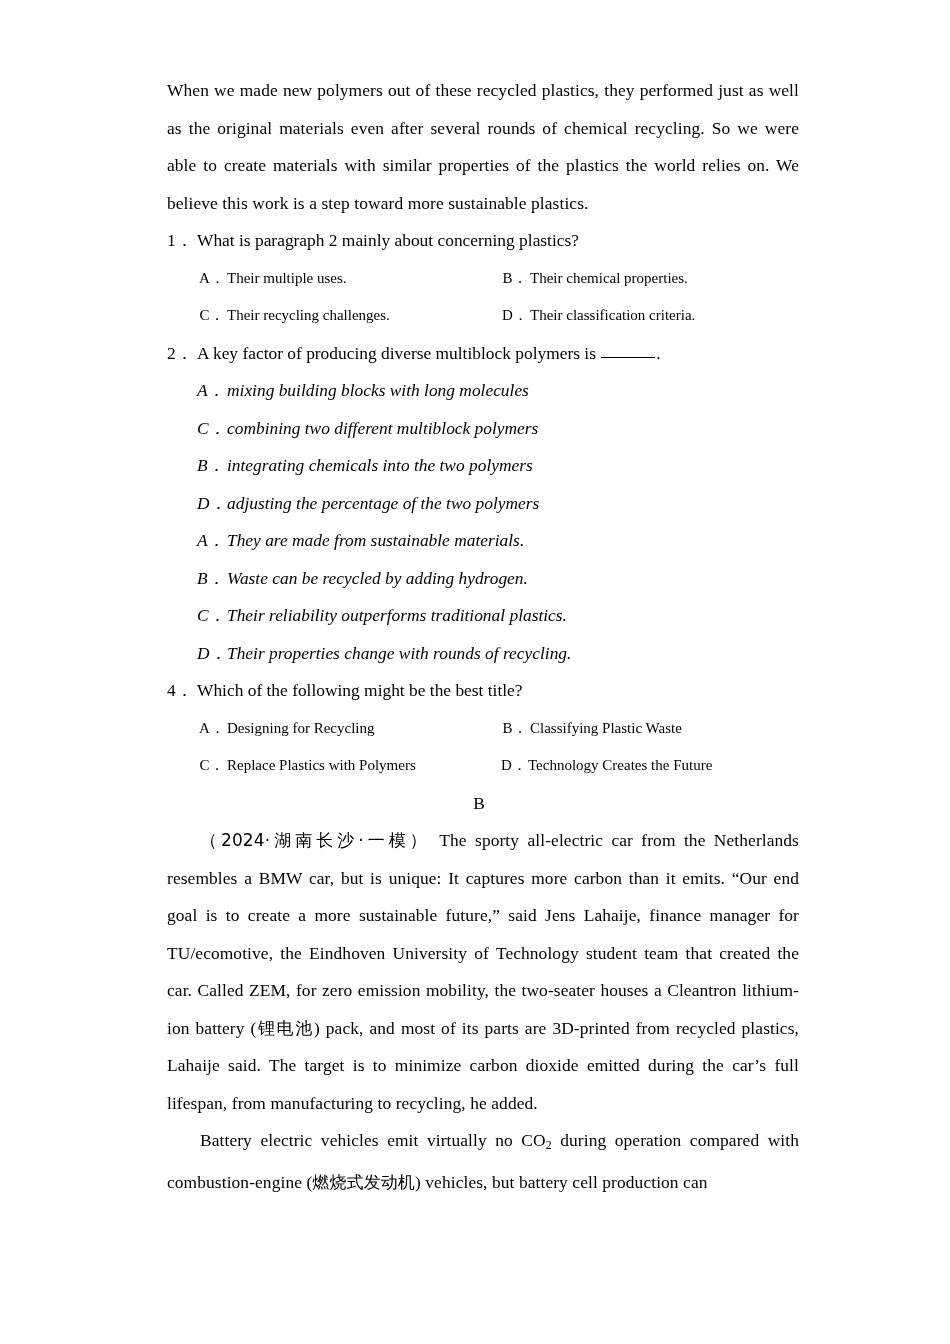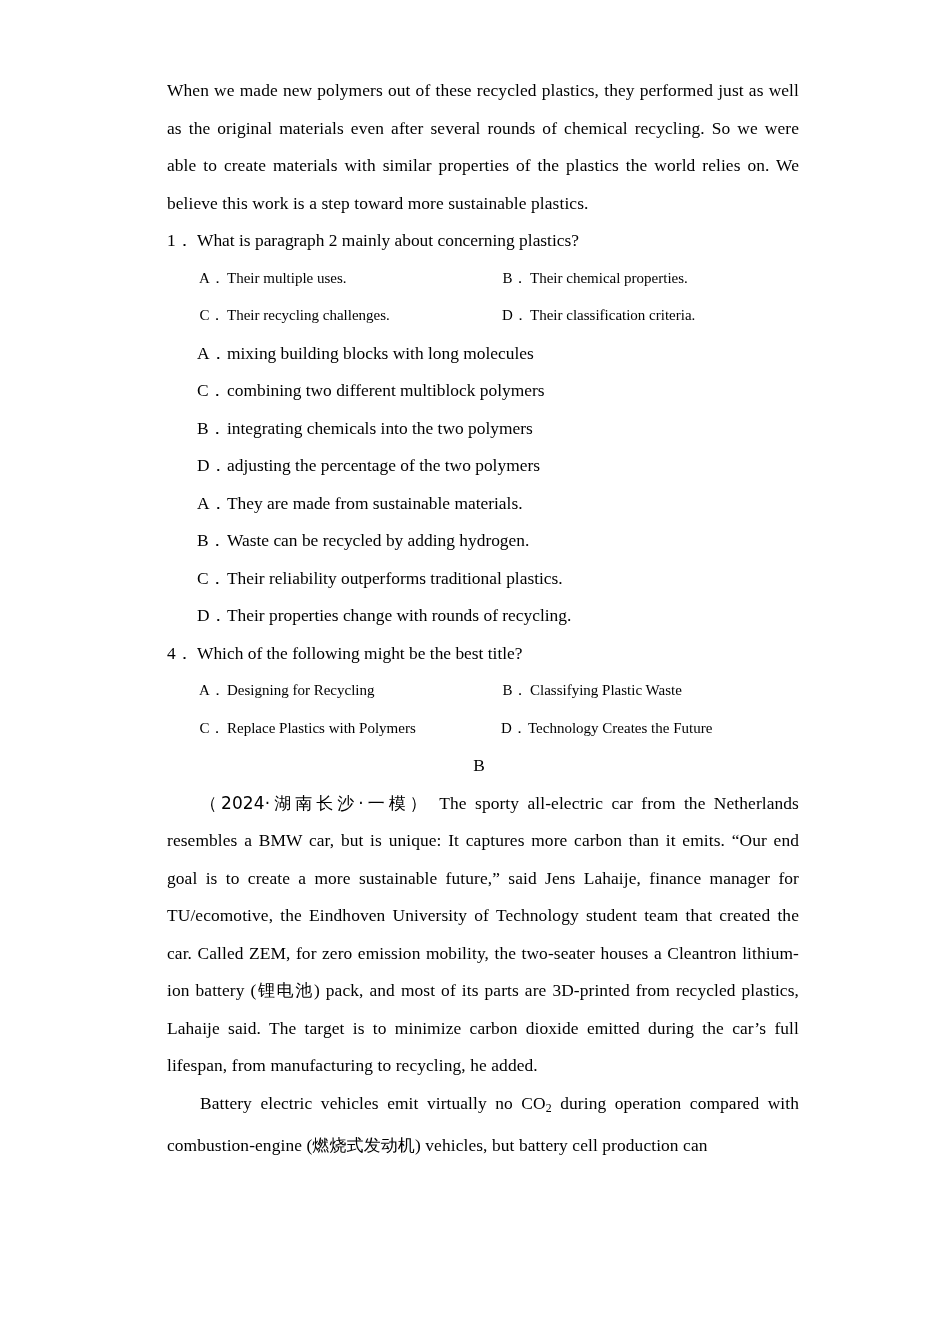--- a/index.html
+++ b/index.html
@@ -80,20 +80,21 @@
   .opt-letter.tight {
     min-width: 28px;
   }
 
   .opt-block {
     font-size: 17.4px;
     line-height: 37.5px;
     margin: 0;
     padding-left: 30px;
     white-space: nowrap;
+    font-style: italic;
   }
 
   
   .section-letter {
     font-size: 17.4px;
     line-height: 37.5px;
     text-align: center;
     margin: 0;
     padding-right: 8px;
   }
@@ -137,20 +138,23 @@
     </div>
     <div class="opt-row">
       <span class="opt col1">
         <span class="opt-letter">C．</span><span>Their recycling challenges.</span>
       </span>
       <span class="opt col2">
         <span class="opt-letter">D．</span><span>Their classification criteria.</span>
       </span>
     </div>
 
+    <p class="qstem">
+      <span class="qnum">2．</span><span>A key factor of producing diverse multiblock polymers is </span><span class="blank-line"></span><span>.</span>
+    </p>
     <p class="opt-block">
       <span class="opt-letter">A．</span><span>mixing building blocks with long molecules</span>
     </p>
     <p class="opt-block">
       <span class="opt-letter">C．</span><span>combining two different multiblock polymers</span>
     </p>
     <p class="opt-block">
       <span class="opt-letter">B．</span><span>integrating chemicals into the two polymers</span>
     </p>
     <p class="opt-block">

